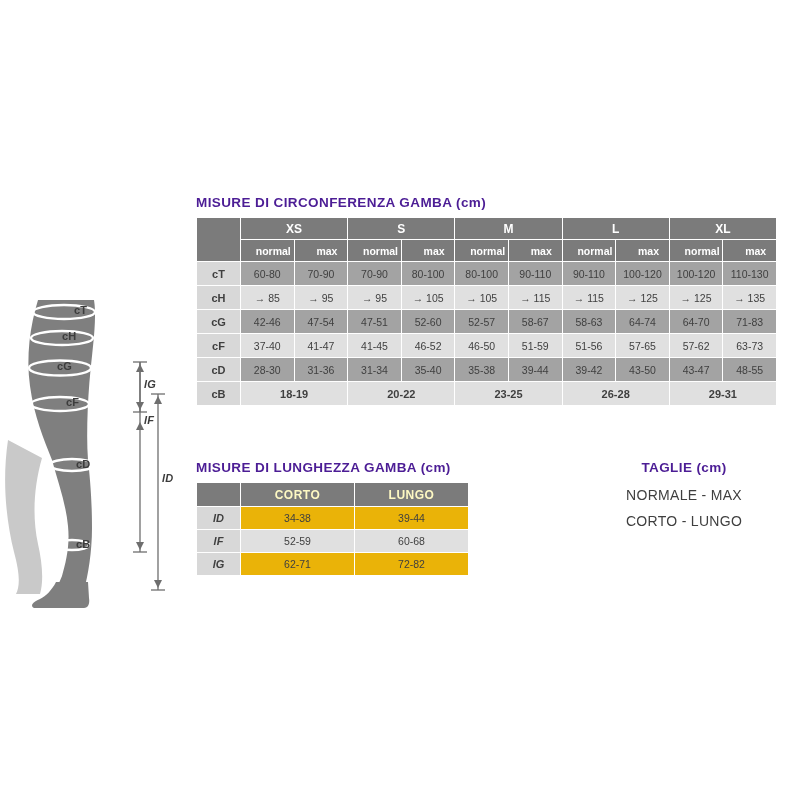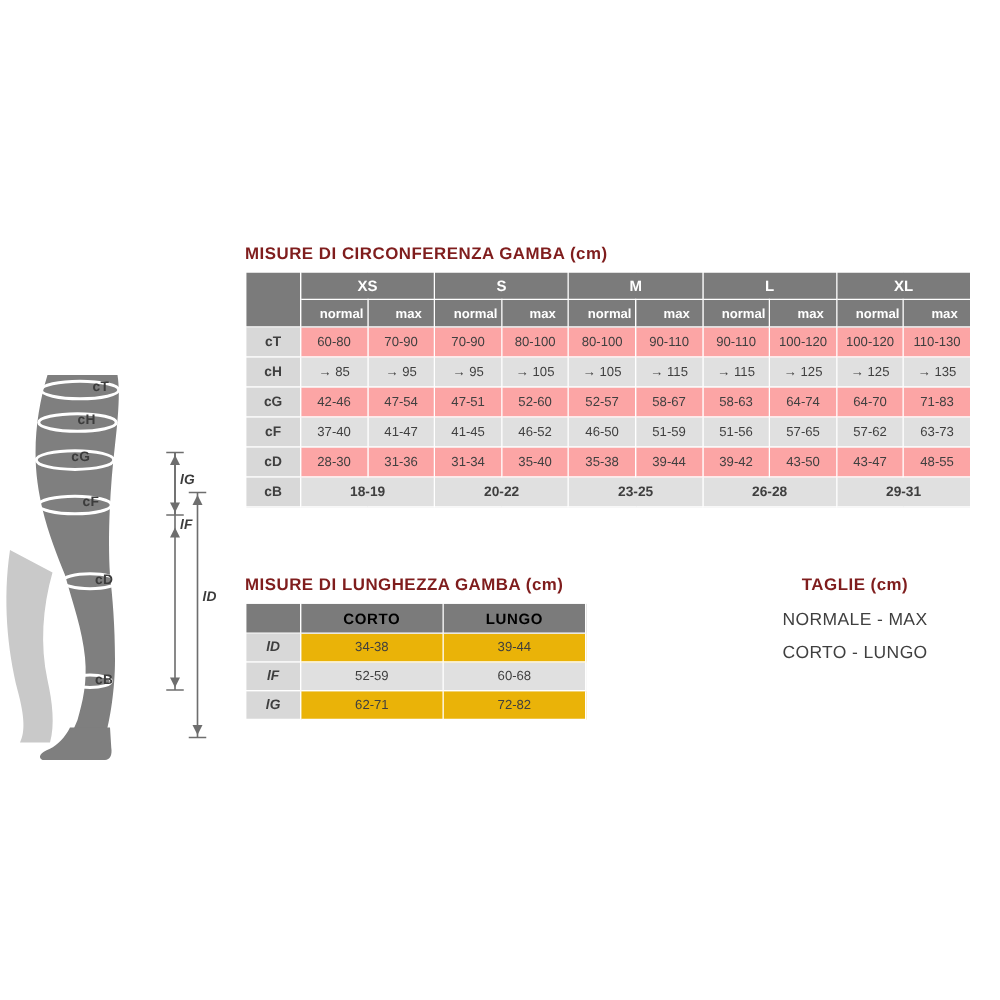--- a/index.html
+++ b/index.html
@@ -29,21 +29,21 @@
     font-size: 11px;
     font-weight: bold;
     color: #3c3c3c;
     letter-spacing: .2px;
   }
 
   
   .title {
     font-size: 13.5px;
     font-weight: bold;
-    color: #7f1d1d;
+    color: #4c1d95;
     letter-spacing: .4px;
   }
 
   table {
     border-collapse: collapse;
     font-size: 11px;
     color: #3f3f3f;
   }
   td, th { padding: 0; margin: 0; }
 
@@ -72,21 +72,21 @@
   }
   table.circ thead .subhead {
     background: #7b7b7b;
     color: #ffffff;
     font-weight: bold;
     font-size: 10.5px;
     height: 22px;
     padding-left: 12px;
   }
   table.circ thead .corner { background: #7b7b7b; }
-  table.circ tbody td.val { background: #fca5a5; font-size: 10.5px; }
+  table.circ tbody td.val { background: #a3a3a3; font-size: 10.5px; }
   table.circ tbody tr.alt td.val { background: #e0e0e0; }
   table.circ tbody tr.cb td.val { background: #e0e0e0; font-weight: bold; font-size: 11px; }
 
   
   .len-wrap { position: absolute; left: 196px; top: 460px; }
   .len-title { margin-bottom: 7px; }
   table.len { width: 272px; table-layout: fixed; }
   table.len th, table.len td {
     height: 23px;
     text-align: center;
@@ -95,21 +95,21 @@
   }
   table.len .rowhead {
     background: #d8d8d8;
     font-weight: bold;
     font-size: 11px;
     width: 44px;
     font-style: italic;
   }
   table.len thead th {
     background: #7b7b7b;
-    color: #000000;
+    color: #fef9c3;
     font-weight: bold;
     font-size: 12px;
     letter-spacing: .5px;
     height: 24px;
   }
   table.len thead th.corner { background: #7b7b7b; }
   table.len tbody td.val { background: #eab308; font-size: 10.5px; }
   table.len tbody tr.alt td.val { background: #e0e0e0; }
 
   

